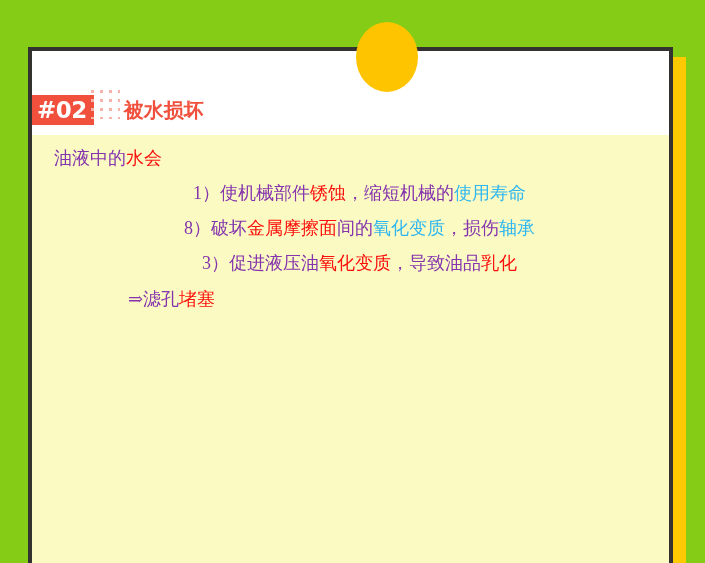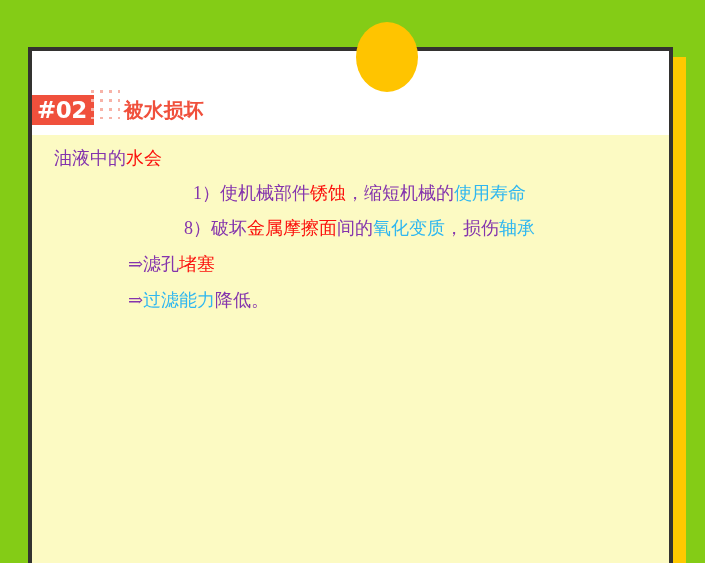--- a/index.html
+++ b/index.html
@@ -145,24 +145,24 @@
         <span id="dot-grid"></span>
         <span id="badge-title">被水损坏</span>
       </div>
     </div>
 
     <div id="card-body">
       <div class="line line-intro" id="intro-line"><span class="c-purple">油液中的</span><span class="c-red">水会</span></div>
       <div id="item-lines">
           <div class="line line-item"><span class="c-purple">1）使机械部件</span><span class="c-red">锈蚀</span><span class="c-purple">，缩短机械的</span><span class="c-blue">使用寿命</span></div>
           <div class="line line-item"><span class="c-purple">8）破坏</span><span class="c-red">金属摩擦面</span><span class="c-purple">间的</span><span class="c-blue">氧化变质</span><span class="c-purple">，损伤</span><span class="c-blue">轴承</span></div>
+          <div class="line line-item"><span class="c-purple">3）促进液压油</span><span class="c-red">氧化变质</span><span class="c-purple">，导致油品</span><span class="c-red">乳化</span></div>
         </div>
       <div id="conclusion-lines">
           <div class="line line-arrow"><span class="c-purple">⇒滤孔</span><span class="c-red">堵塞</span></div>
-          <div class="line line-arrow"><span class="c-purple">⇒</span><span class="c-blue">过滤能力</span><span class="c-purple">降低。</span></div>
         </div>
     </div>
 
   </div>
 
   <div id="top-circle"></div>
 
 </div>
 
 </body></html>

